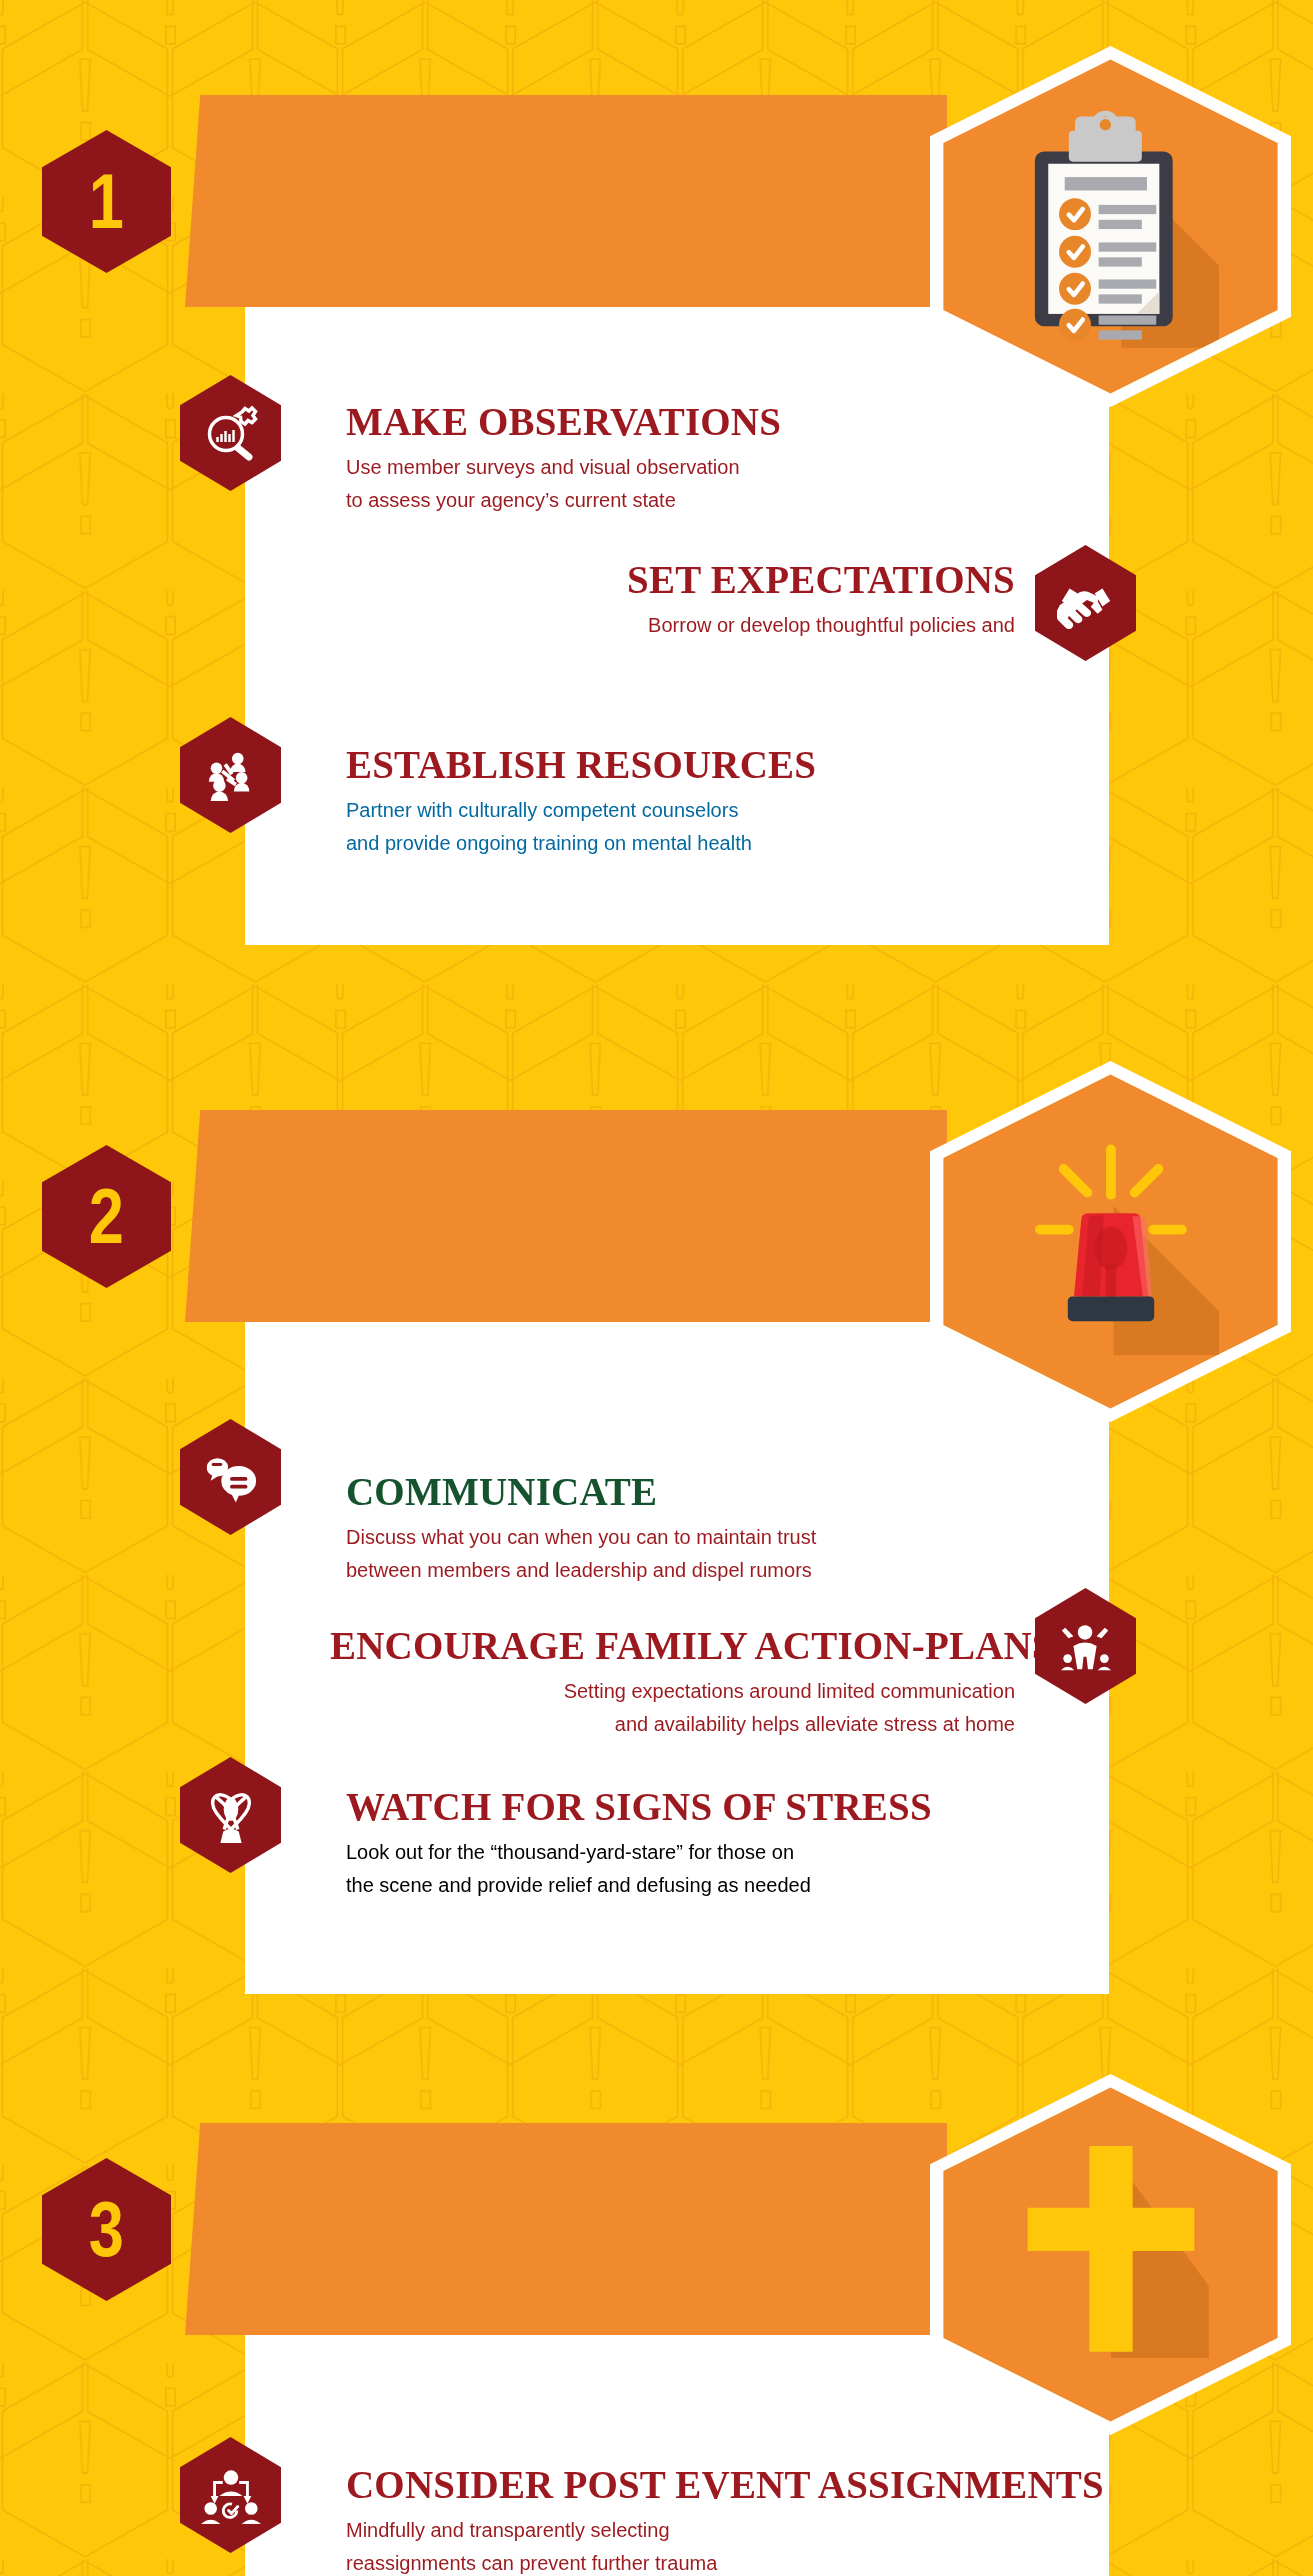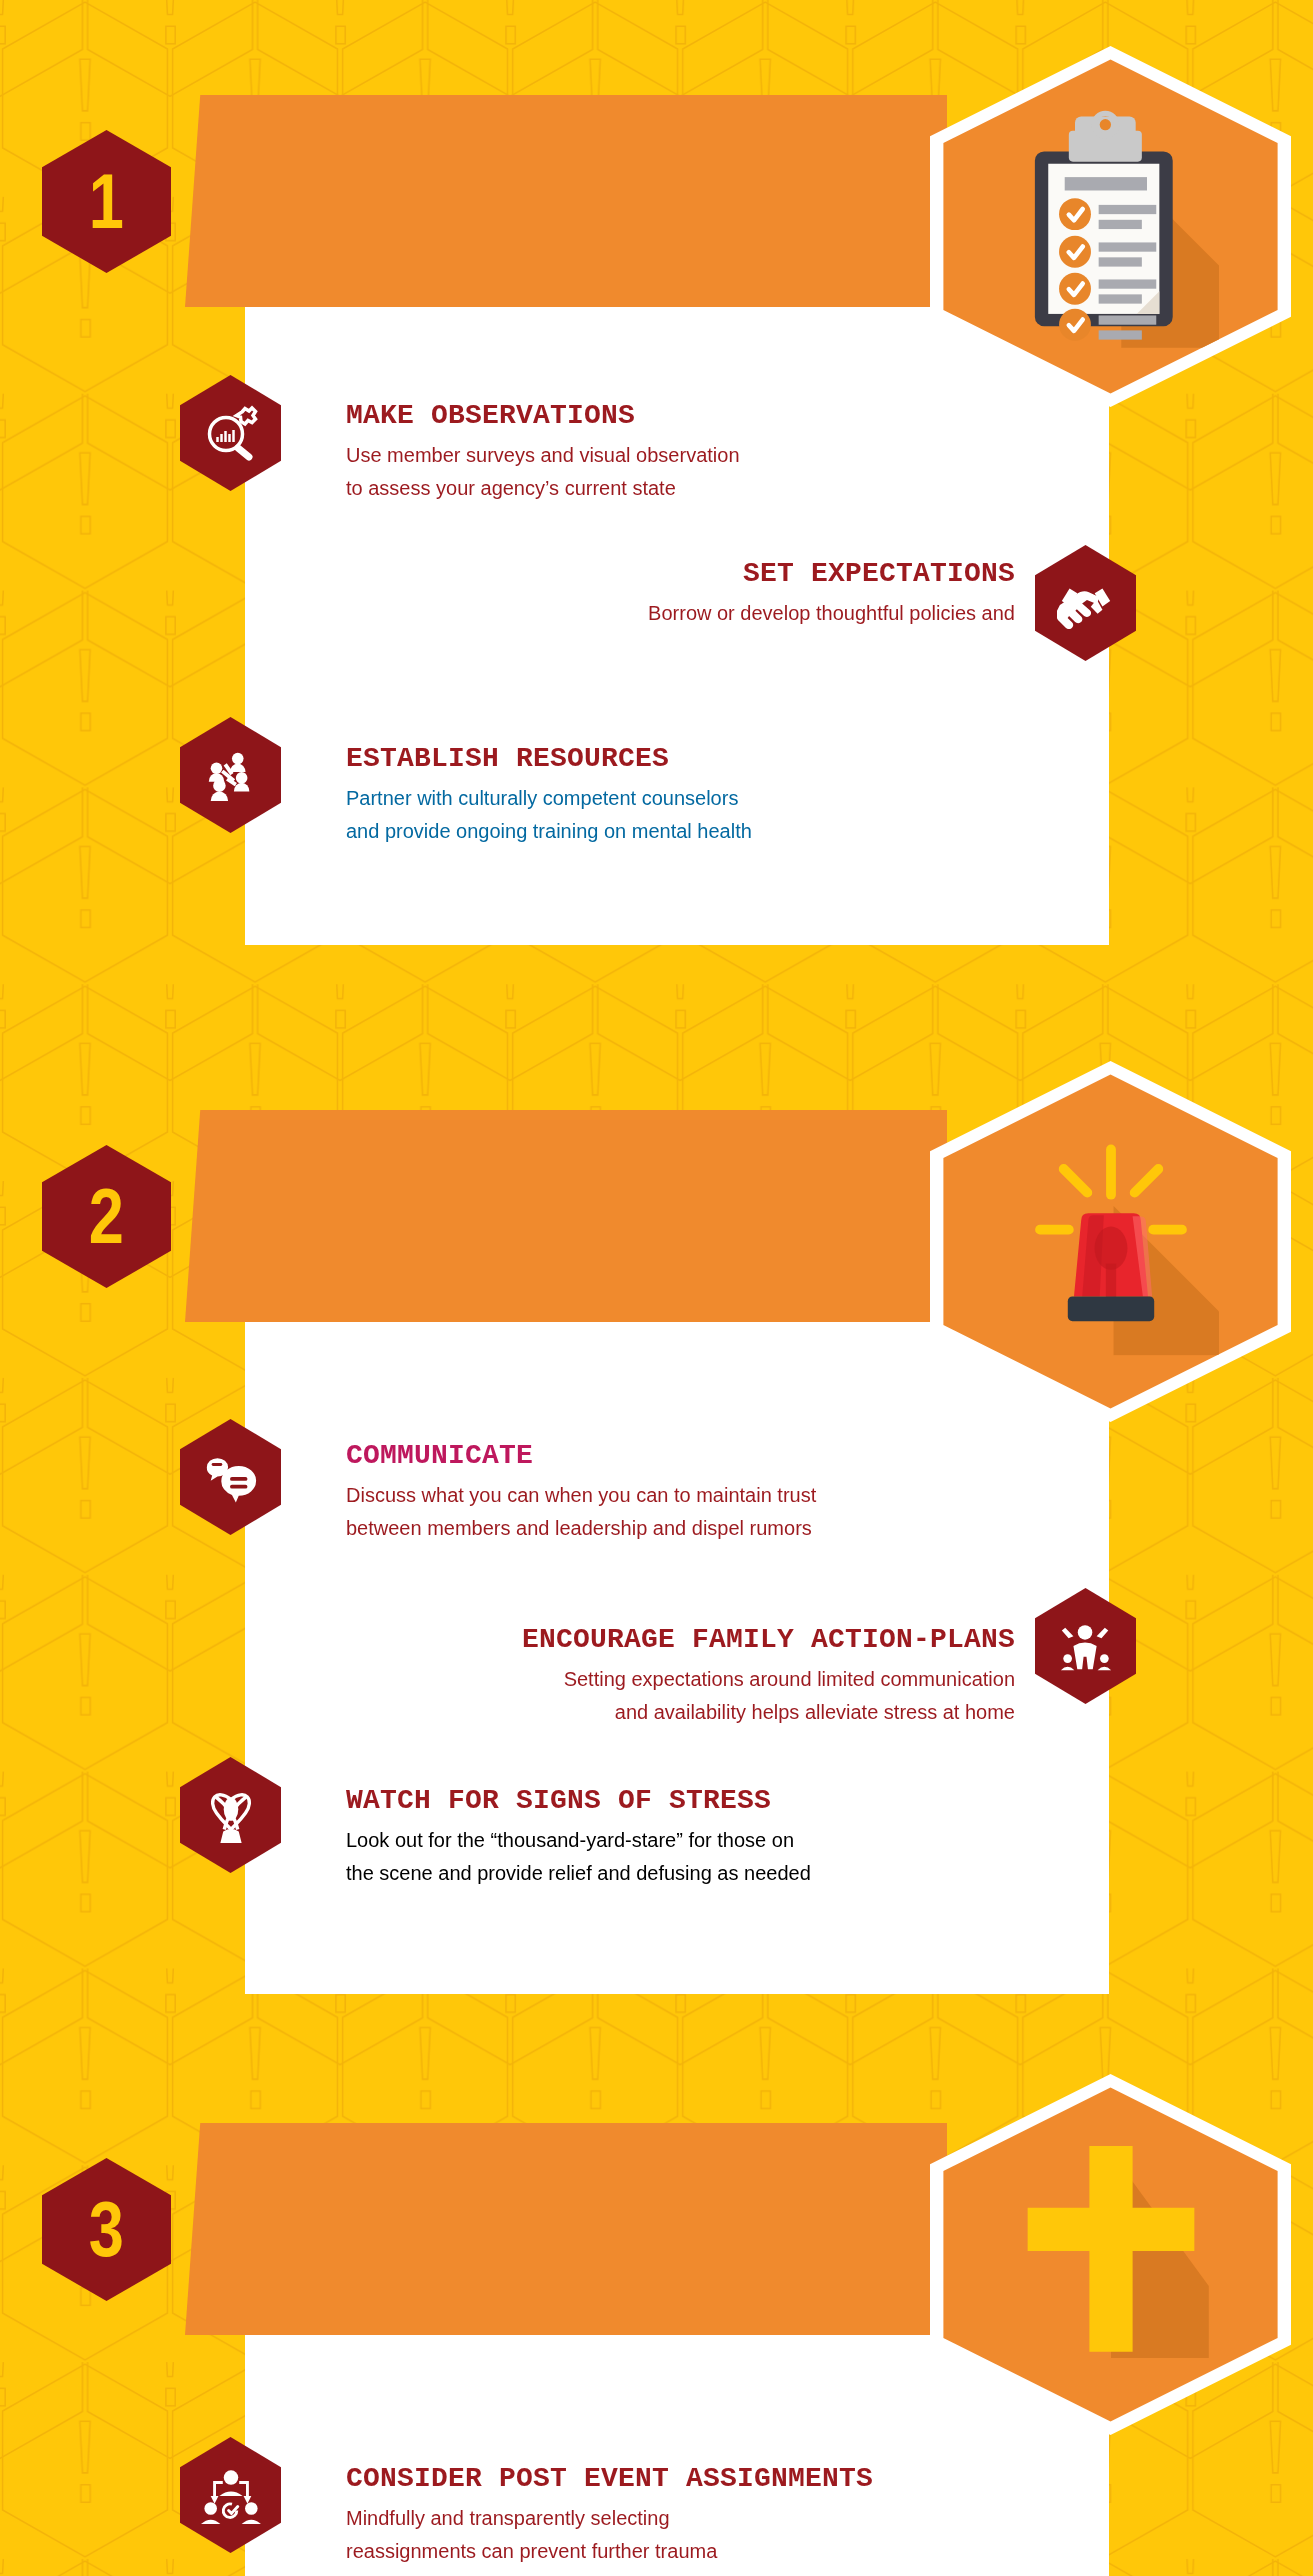--- a/index.html
+++ b/index.html
@@ -117,25 +117,25 @@
     align-items: center;
     justify-content: center;
     z-index: 9;
   }
   .row-hex svg { display: block; }
 
   .row-text { position: absolute; z-index: 8; }
   .row-title {
     color: #9C1A1F;
     font-weight: 700;
-    font-size: 28px;
+    font-size: 39px;
     letter-spacing: 0.2px;
     line-height: 1.08;
     white-space: nowrap;
-    font-family: Liberation Mono, monospace;
+    font-family: Liberation Serif, serif;
   }
   .row-desc {
     color: #9C1A1F;
     font-size: 20px;
     line-height: 1.62;
     margin-top: 8.2px;
     font-family: "Liberation Sans Narrow", "Liberation Sans", sans-serif;
   }
 
   .align-right { text-align: right; }
@@ -338,21 +338,21 @@
           <path d="M40 68 a36 31 0 1 1 72 0 a36 31 0 0 1 -36 31 l-6 14 -8 -16 a35 30 0 0 1 -22 -29z"></path>
         </g>
         <g fill="#8E1519">
           <rect x="58" y="60" width="36" height="8" rx="4"></rect>
           <rect x="58" y="76" width="36" height="8" rx="4"></rect>
           <rect x="20" y="31" width="22" height="6" rx="3"></rect>
         </g>
       </svg>
     </div>
     <div class="row-text align-left" style="left:346px;top:1441px;width:690px;">
-      <div class="row-title" style="color: #be185d;">COMMUNICATE</div>
+      <div class="row-title" style="color: #14532d; margin-top: 30px;">COMMUNICATE</div>
       <div class="row-desc" style="color: rgb(156, 26, 31);">
         <div>Discuss what you can when you can to maintain trust</div>
         <div>between members and leadership and dispel rumors</div>
       </div>
     </div>
 
     <div class="row-hex" style="left: 1035px; top: 1588px; background: rgb(142, 21, 25);">
       <svg width="58" height="58" viewBox="0 0 120 120">
         <g fill="#FFFFFF">
           <circle cx="58" cy="32" r="15"></circle>

